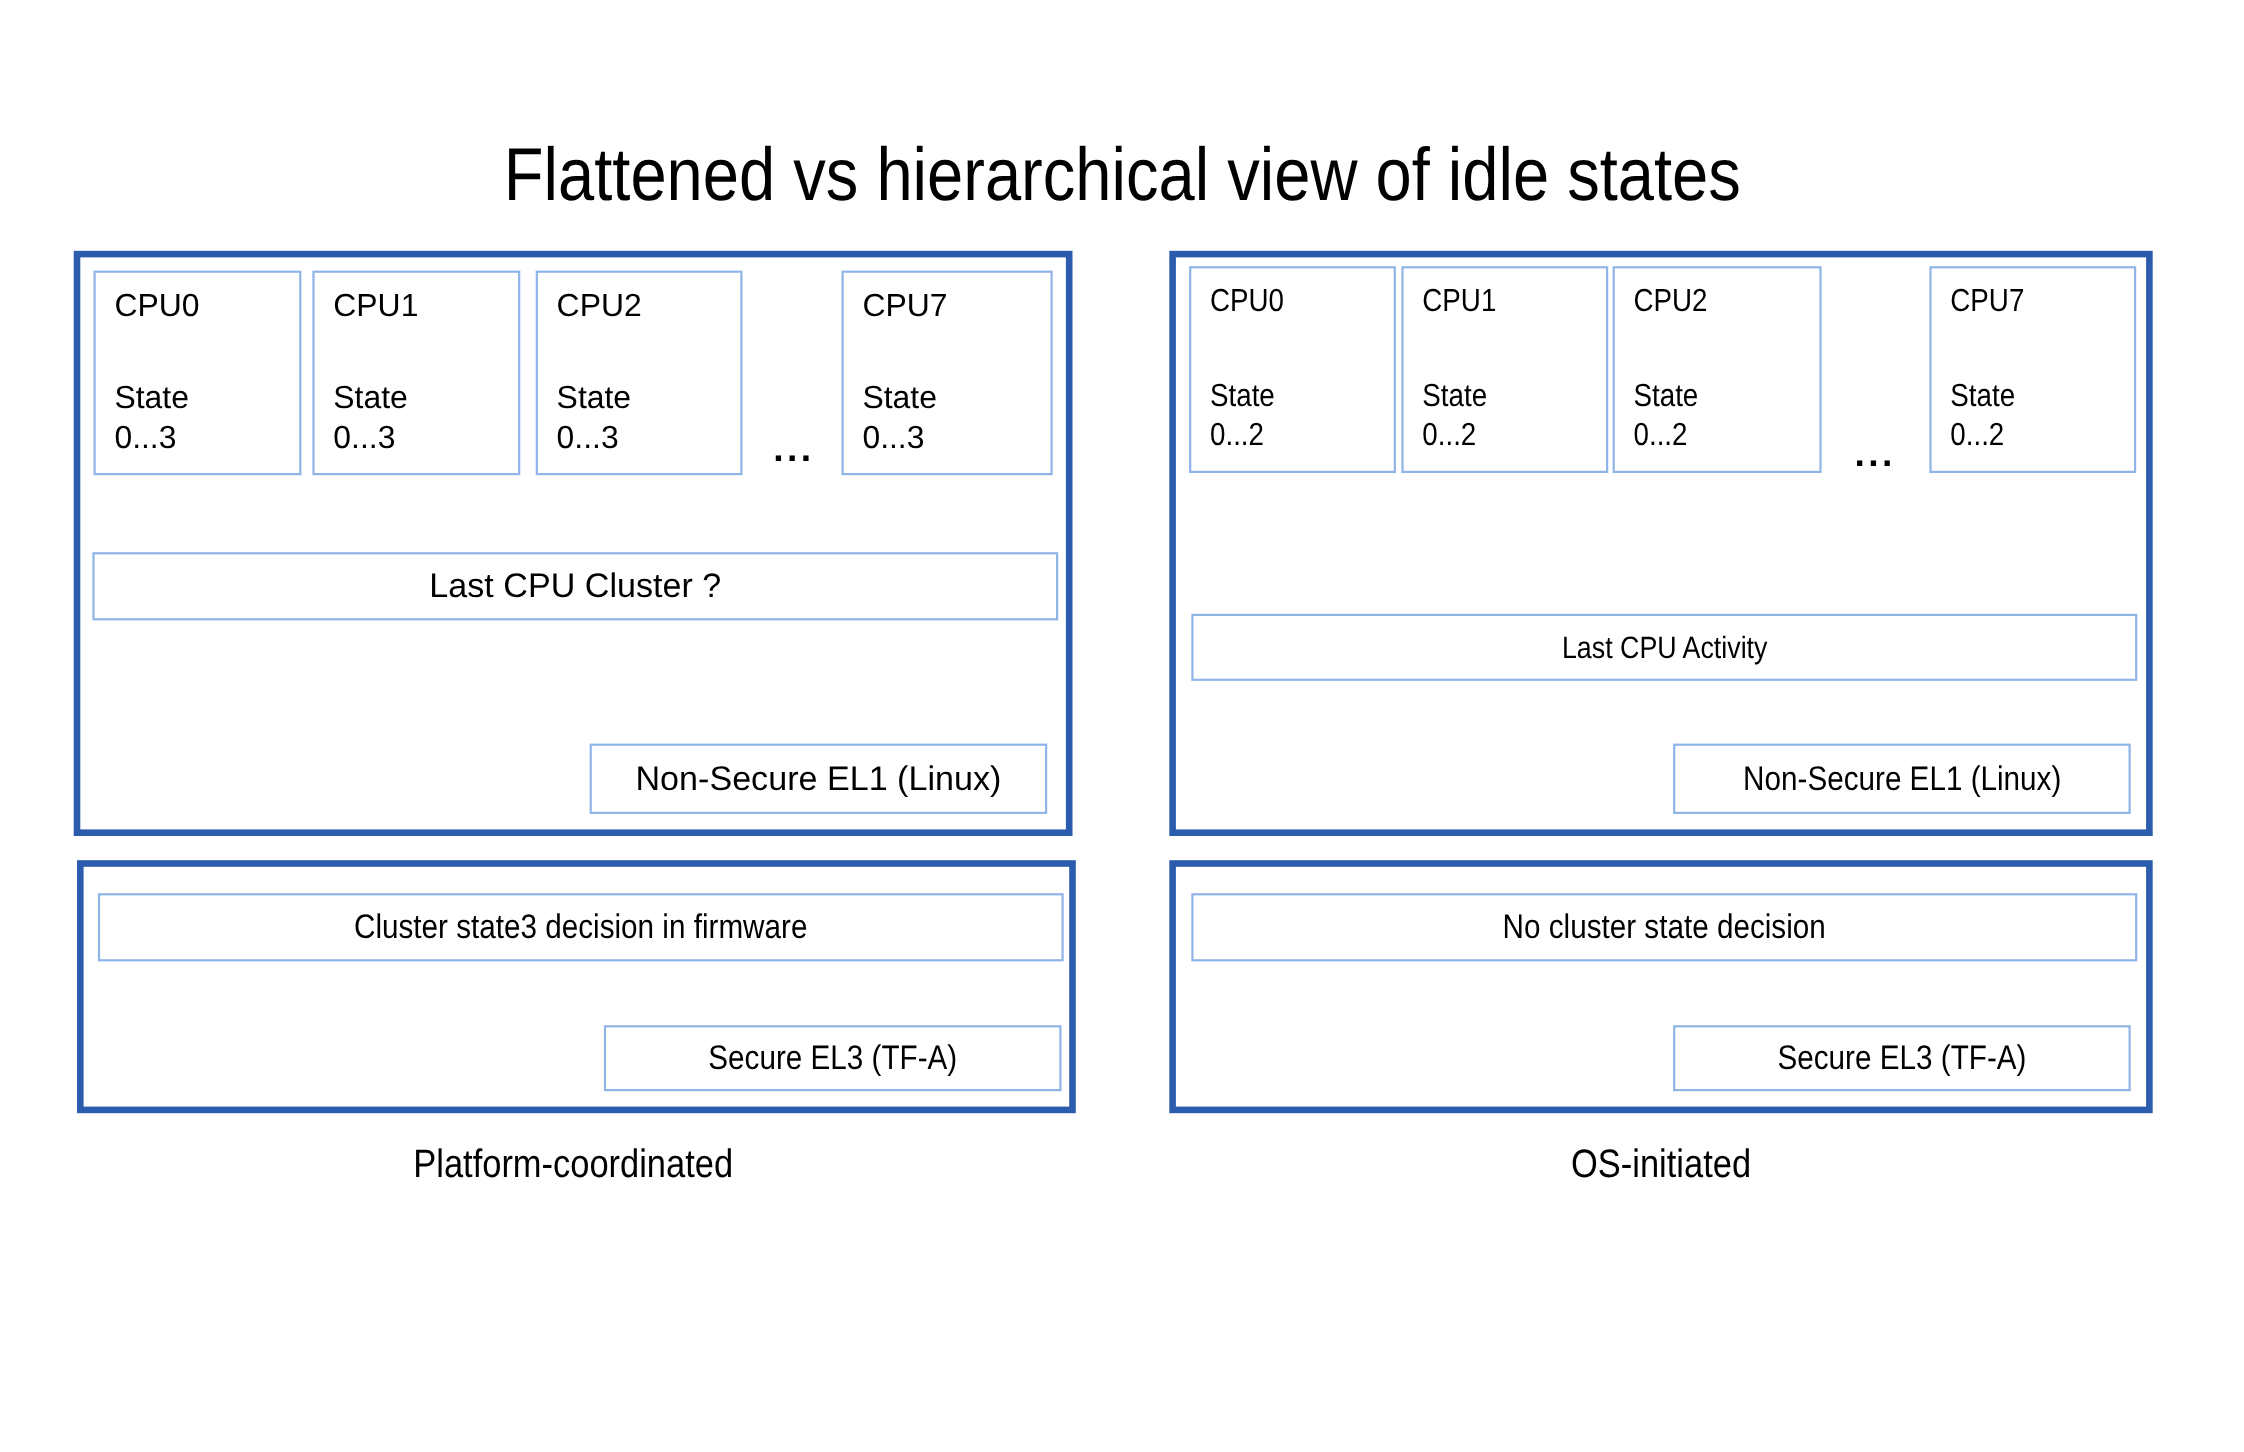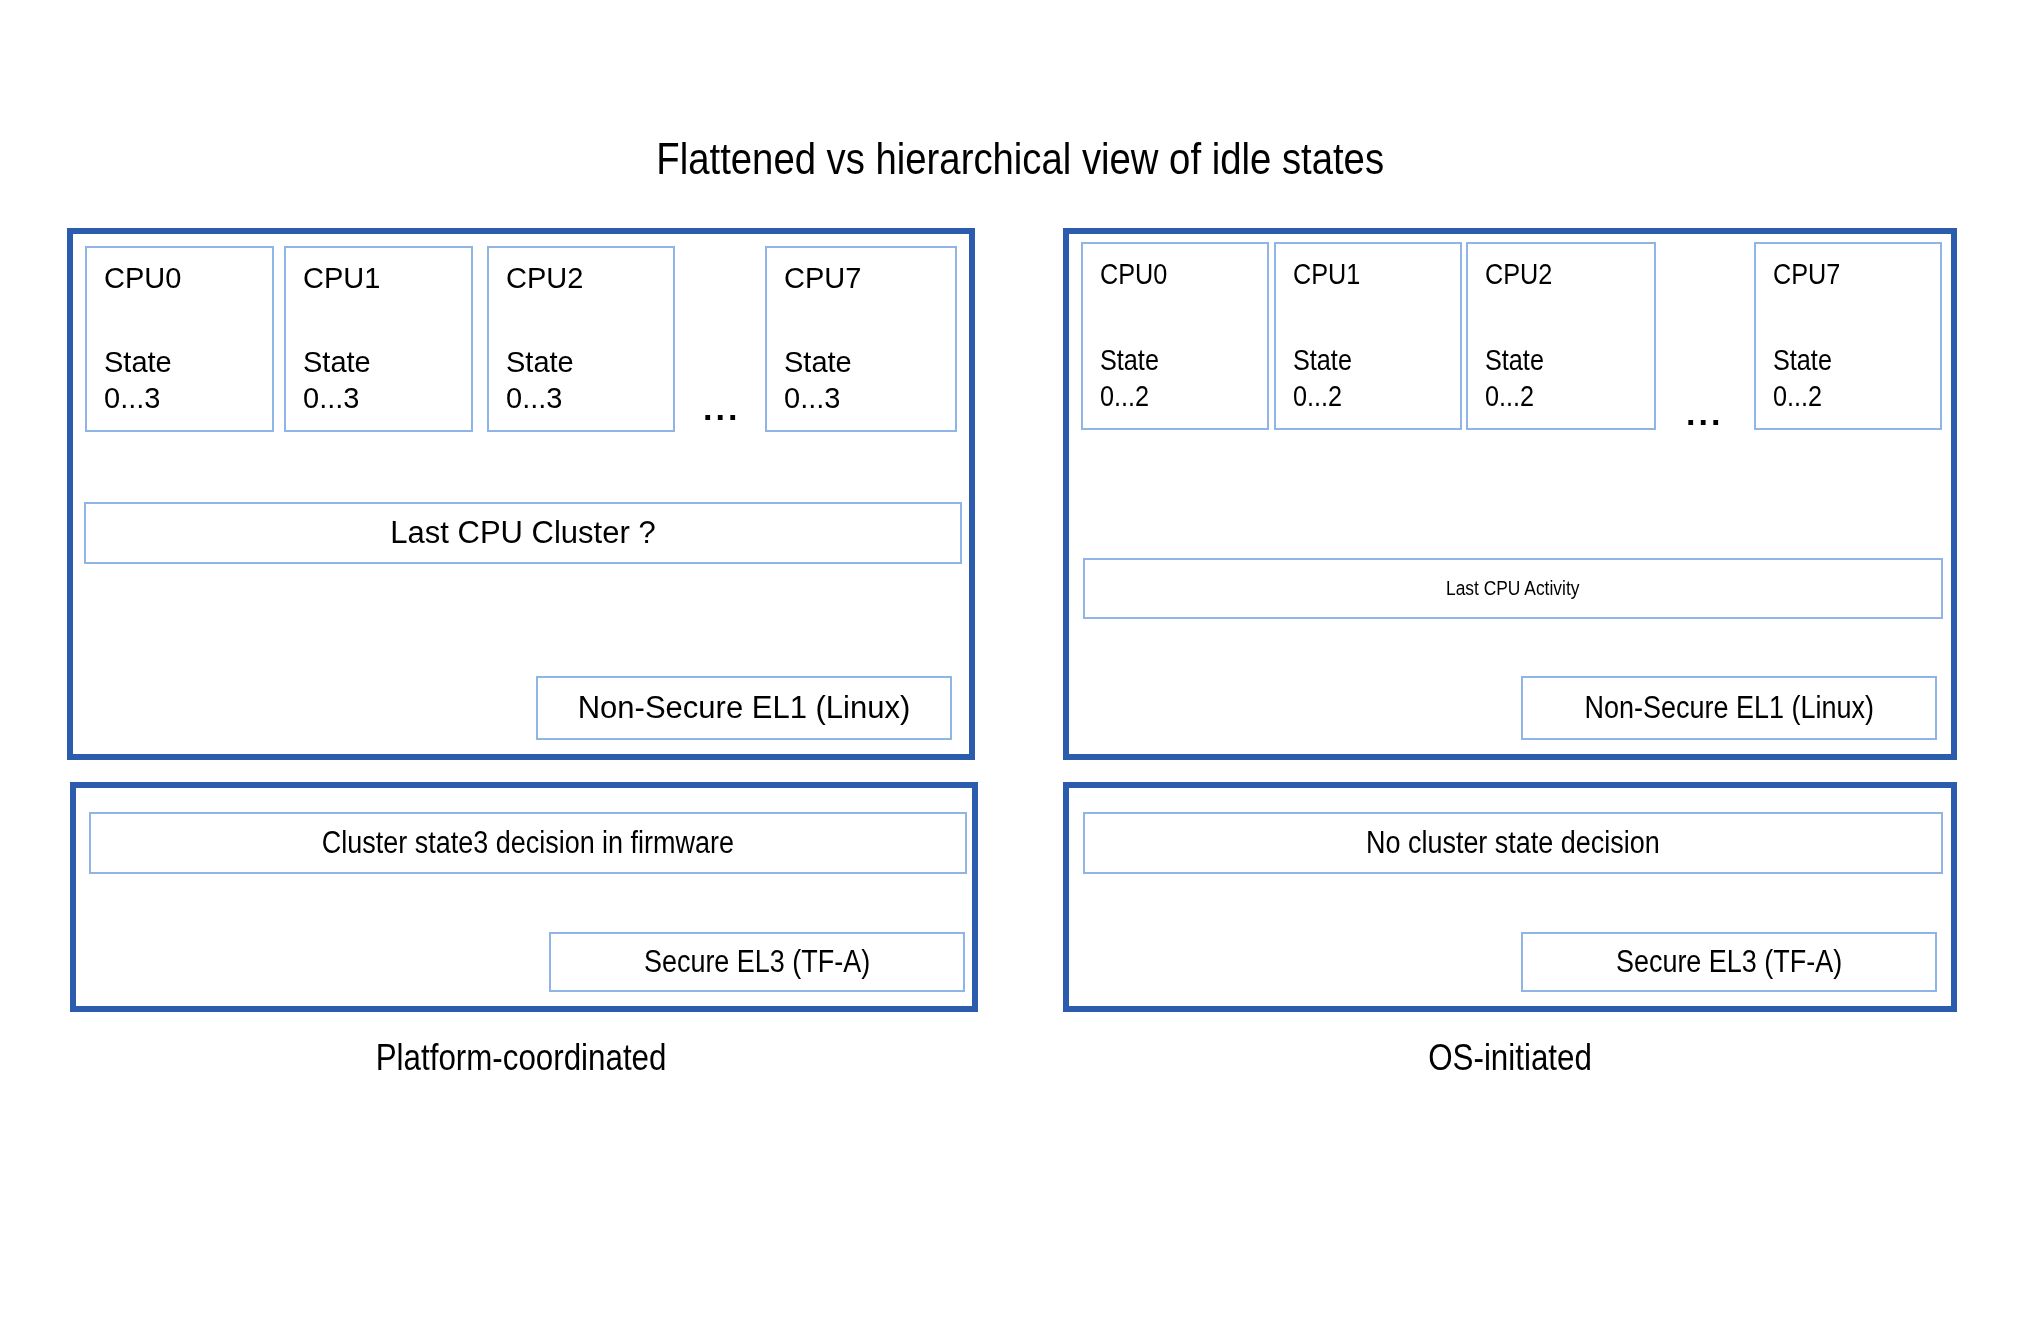--- a/index.html
+++ b/index.html
@@ -2,21 +2,21 @@
 <html><head>
 <meta charset="utf-8">
 <style>
   html,body{margin:0;padding:0;background:#ffffff;}
   #stage{
     position:relative;width:2040px;height:1320px;background:#ffffff;
     font-family:"Liberation Sans","DejaVu Sans",sans-serif;color:#000000;overflow:hidden;
   }
   .title{
     position:absolute;left:0;top:126px;width:2040px;text-align:center;
-    font-size:44px;line-height:66px;white-space:nowrap;
+    font-size:68px;line-height:66px;white-space:nowrap;
   }
   .cx{display:inline-block;transform:scaleX(0.87);transform-origin:center center;}
   .cxl{display:inline-block;transform:scaleX(0.87);transform-origin:left center;}
   .panel{
     position:absolute;border:6px solid #2b5cad;background:#ffffff;box-sizing:border-box;
   }
   .box{
     position:absolute;border:2px solid #8fb4e8;background:#ffffff;box-sizing:border-box;
     display:flex;align-items:center;justify-content:center;
     font-size:31px;white-space:nowrap;
@@ -123,21 +123,21 @@
     <div class="ellipsis" style="left:617px;top:160px;">...</div>
     <div class="cpu" style="left:685px;top:8px;width:188px;height:188px;">
       <div class="cpu-name"><span class="cxl">CPU7</span></div>
       <div class="cpu-state">
         <span class="cxl">State</span><br>
         <span class="cxl">0...2</span>
       </div>
     </div>
 
 
-    <div class="box" style="left:14px;top:324px;width:860px;height:61px;font-size:20px;">
+    <div class="box" style="left:14px;top:324px;width:860px;height:61px;font-size:28px;">
       <span class="cx">Last CPU Activity</span>
     </div>
 
     <div class="box" style="left:452px;top:442px;width:416px;height:64px;">
       <span class="cx">Non-Secure EL1 (Linux)</span>
     </div>
   </div>
 
   <div class="panel" style="left:1063px;top:782px;width:894px;height:230px;">
     <div class="box" style="left:14px;top:24px;width:860px;height:62px;">

